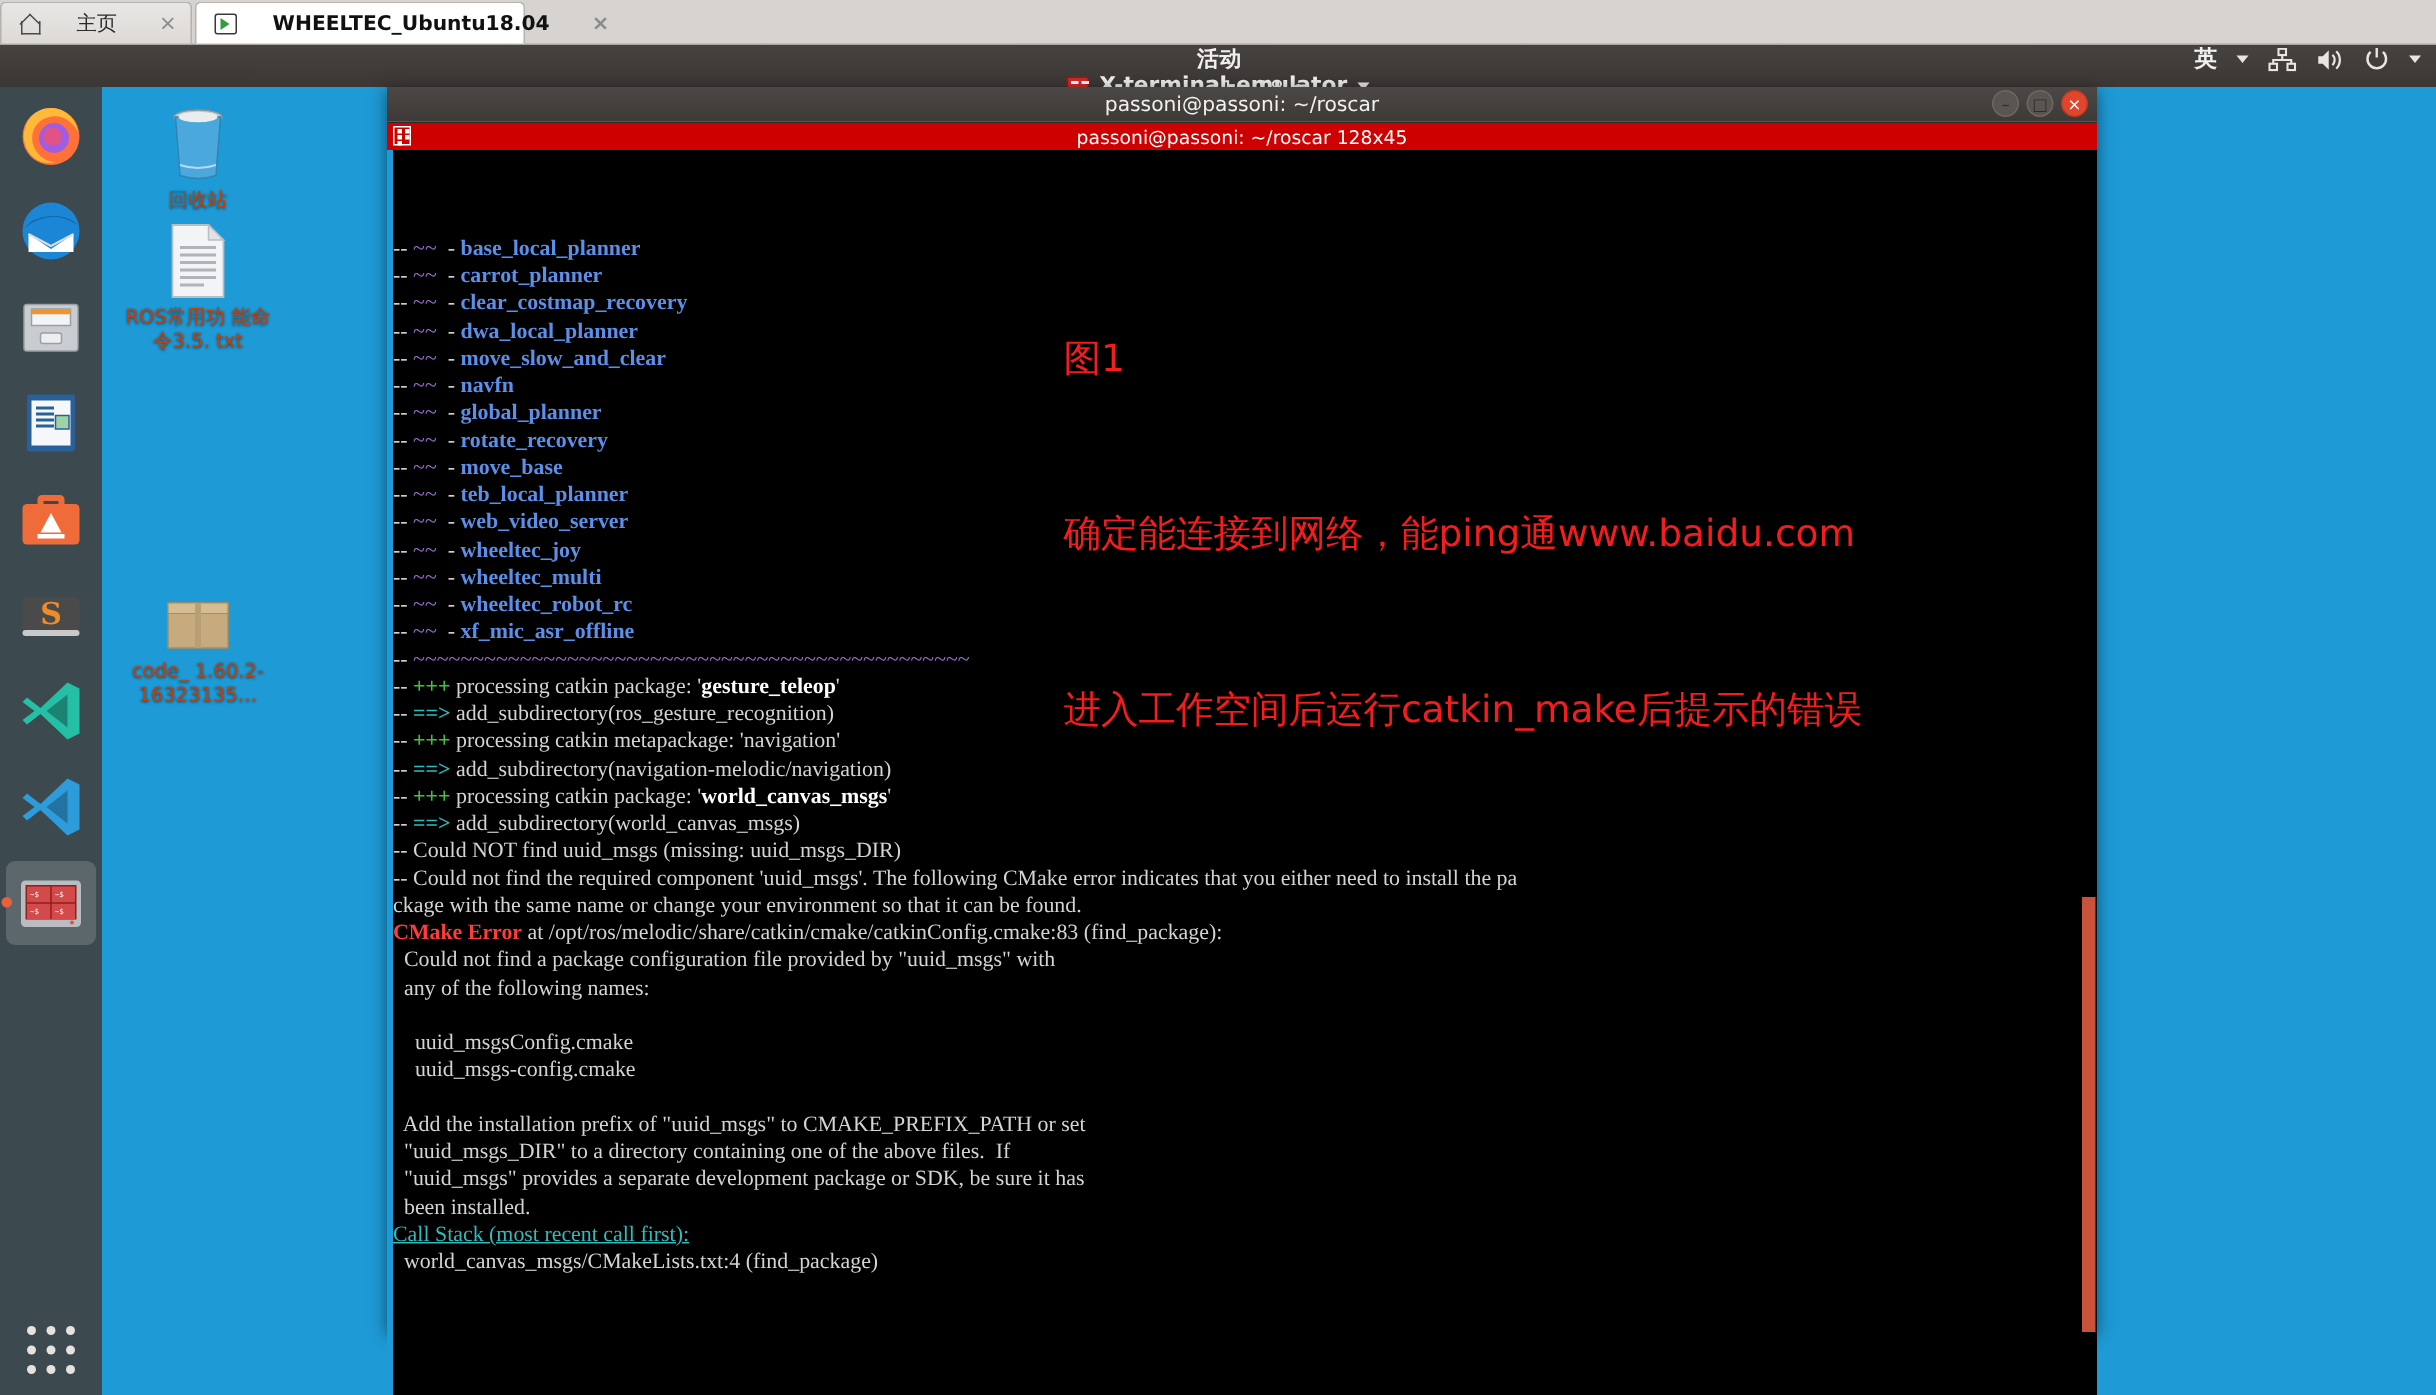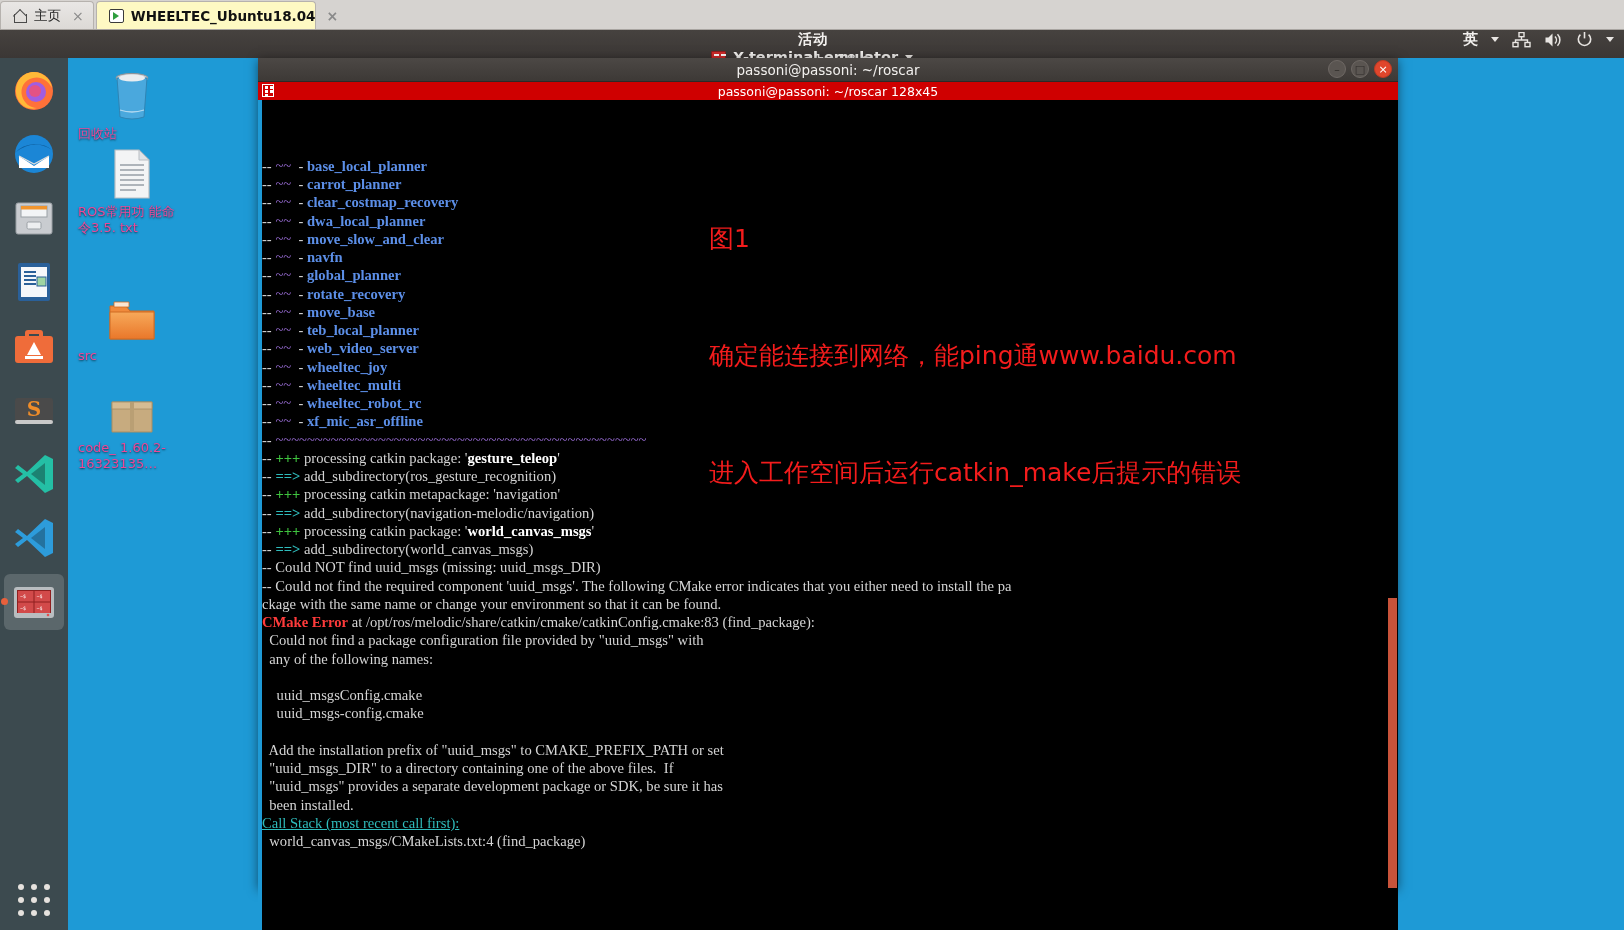--- a/index.html
+++ b/index.html
@@ -12,29 +12,29 @@
   #root { position: relative; width: 1624px; height: 930px; }
 
   
   .tabstrip {
     position: absolute; left: 0; top: 0; width: 1624px; height: 30px;
     background: #d6d3d0;
     border-bottom: 1px solid #a9a5a1;
     display: flex; align-items: flex-end;
   }
   .btab {
-    height: 28px; display: flex; align-items: center; gap: 7px;
+    height: 28px; display: flex; align-items: center; gap: 24px;
     padding: 0 9px 0 12px; font-size: 13.5px; color: #2b2b2b;
     border: 1px solid #b6b2ae; border-bottom: none;
     border-radius: 4px 4px 0 0; margin-right: 2px;
     background: linear-gradient(180deg,#e9e7e5,#dcd9d6);
     max-width: 220px; white-space: nowrap;
   }
   .btab.active {
-    background: #fef9c3; color: #111; font-weight: bold;
+    background: #ffffff; color: #111; font-weight: bold;
     border-color: #b6b2ae;
   }
   .btab .tclose { color: #8a8a8a; font-size: 14px; margin-left: 4px; }
   .home-ico { width: 14px; height: 14px; position: relative; flex: 0 0 auto; }
   .home-ico::before {
     content: ""; position: absolute; left: 1px; top: 5px;
     width: 11px; height: 8px; border: 1.6px solid #4a4a4a; border-top: none;
   }
   .home-ico::after {
     content: ""; position: absolute; left: 0px; top: 0px;
@@ -100,22 +100,22 @@
     background: rgba(255,255,255,0.16); border-radius: 6px;
   }
   .dock-item.active::after {
     content: ""; position: absolute; left: 1px; top: 28px; width: 7px; height: 7px;
     border-radius: 50%; background: #e8603c;
   }
   .dock-ico { width: 48px; height: 48px; position: relative; z-index: 2; }
 
   
   .dicon {
-    position: absolute; width: 108px; 
-    color: #ec4899; font-size: 13px; line-height: 16px;
+    position: absolute; width: 108px; text-align: center;
+    color: #c2410c; font-size: 13px; line-height: 16px;
     text-shadow: 0 1px 2px rgba(0,0,0,.65);
   }
   .dicon .glyph { width: 108px; height: 56px; display: flex; align-items: flex-end; justify-content: center; }
   .dicon .lbl { margin-top: 4px; word-break: break-word; }
 
   
   .term {
     position: absolute; left: 258px; top: 58px; width: 1140px; height: 830px;
     background: #bef264;
     box-shadow: 0 2px 10px rgba(0,0,0,.5);
@@ -276,37 +276,20 @@
           <rect x="9" y="36" width="24" height="2"></rect>
             <rect x="9" y="41" width="16" height="2"></rect>
         </g>
       </svg>
     </div>
     <div class="lbl">ROS常用功
 能命令3.5.
 txt</div>
   </div>
 
-  <div class="dicon" style="left:78px; top:288px;">
-    <div class="glyph">
-      <svg width="50" height="46" viewBox="0 0 50 46">
-        <path d="M3 8 H19 L23 13 H47 V41 H3 Z" fill="#f08a3c" stroke="#cf6a22" stroke-width="1"></path>
-        <path d="M7 4 H22 V9 H7 Z" fill="#fbe6d2" stroke="#cf6a22" stroke-width=".8"></path>
-        <path d="M3 14 H47 V41 H3 Z" fill="url(#fg)" stroke="#cf6a22" stroke-width="1"></path>
-        <defs>
-            <linearGradient id="fg" x1="0" y1="0" x2="0" y2="1">
-          <stop offset="0" stop-color="#f7a košice"></stop>
-              <stop offset="0" stop-color="#f7a95a"></stop>
-              <stop offset="1" stop-color="#e9772a"></stop>
-        </linearGradient>
-          </defs>
-      </svg>
-    </div>
-    <div class="lbl">src</div>
-  </div>
 
   <div class="dicon" style="left:78px; top:380px;">
     <div class="glyph">
       <svg width="48" height="44" viewBox="0 0 48 44">
         <path d="M4 10 H44 V40 H4 Z" fill="#c7ab7f" stroke="#a88d62" stroke-width="1"></path>
         <path d="M4 10 H44 V17 H4 Z" fill="#d6bc93" stroke="#a88d62" stroke-width=".8"></path>
         <rect x="22" y="10" width="4" height="30" fill="#b99f74"></rect>
       </svg>
     </div>
     <div class="lbl">code_

